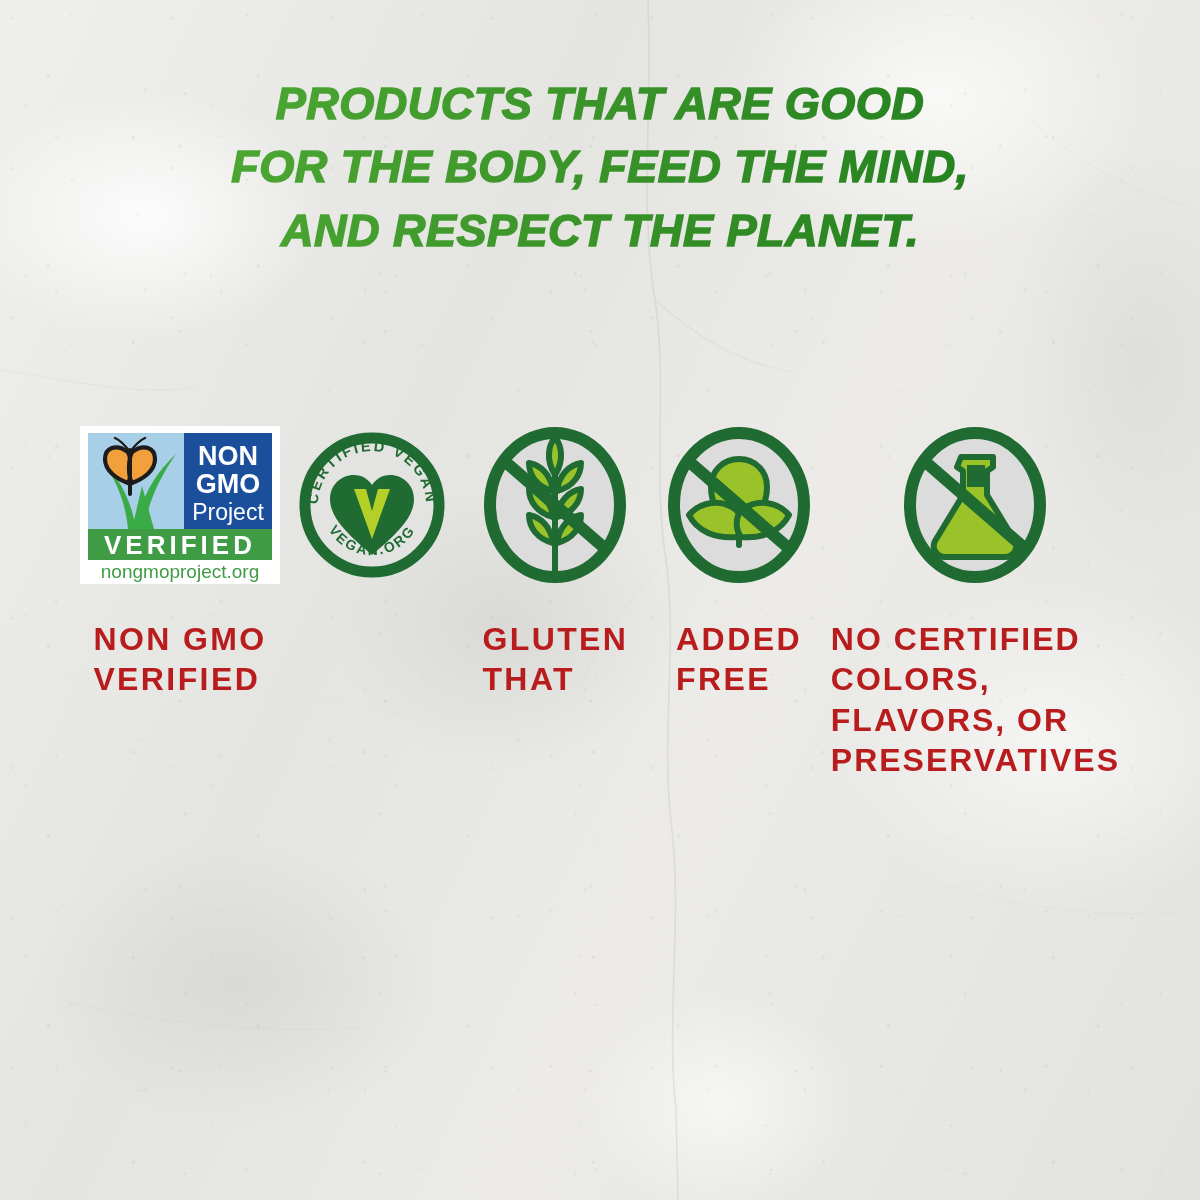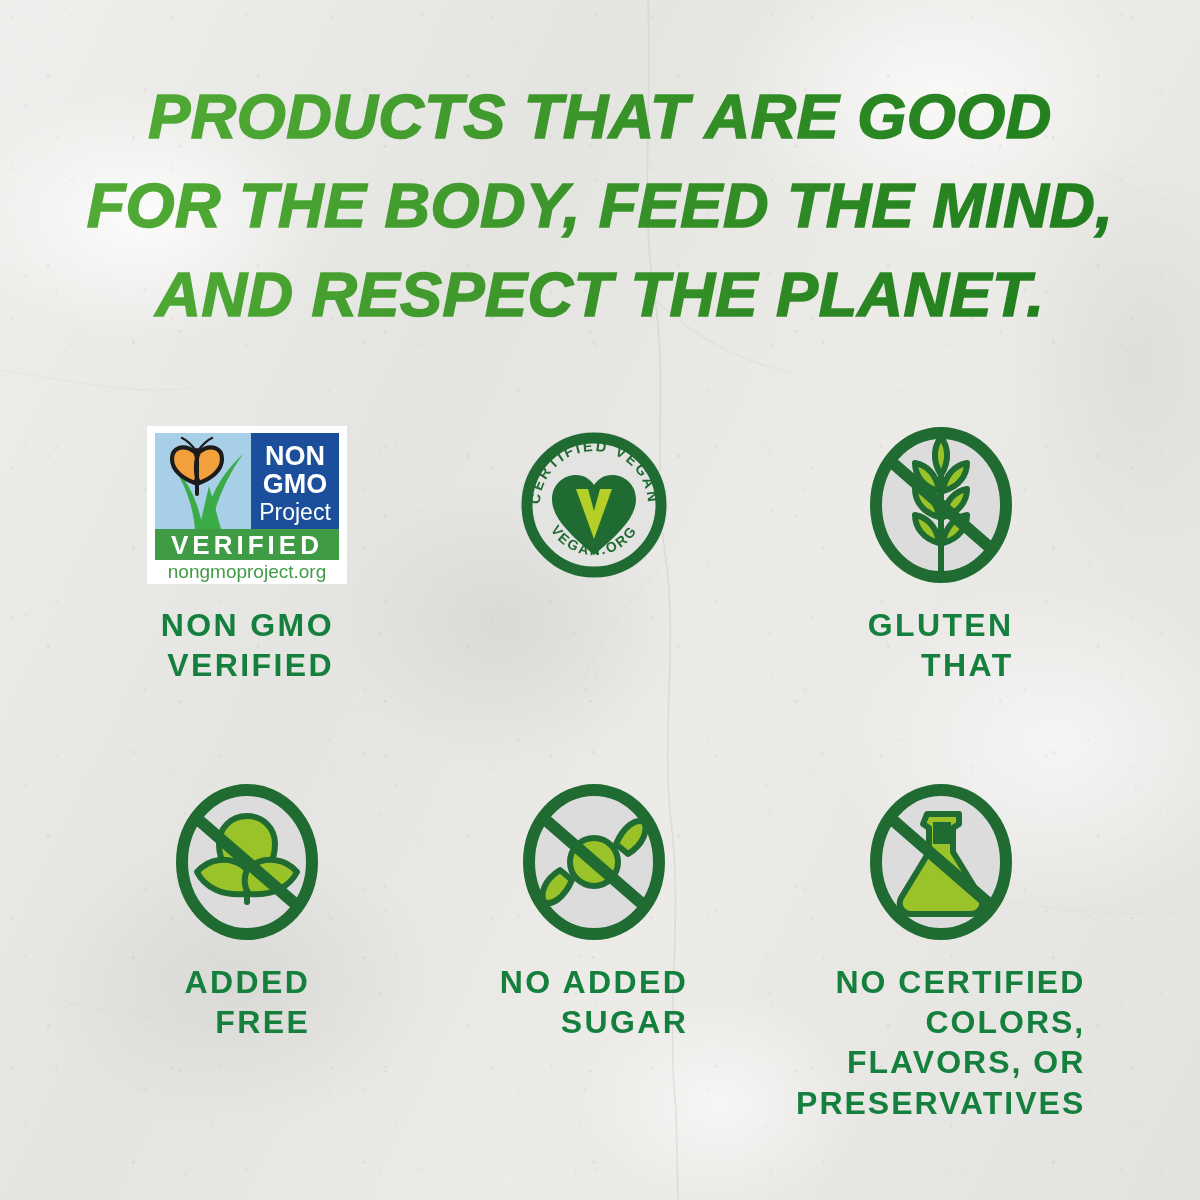--- a/index.html
+++ b/index.html
@@ -46,50 +46,49 @@
     background-size: 160px 150px, 210px 190px, 175px 165px, 230px 205px, 190px 175px,
                      205px 185px, 165px 155px, 185px 170px, 220px 200px, 195px 180px;
     pointer-events:none;
   }
   .bg-cracks { position:absolute; inset:0; pointer-events:none; opacity:.42; }
 
   
   .heading {
     position:absolute; top:72px; left:0; width:1200px;
     text-align:center;
-    font-size:63px;
+    font-size:45px;
     font-weight:bold;
     font-style:italic;
     line-height:1.41;
     letter-spacing:.5px;
     -webkit-text-stroke:1.6px currentColor;
     background-image:linear-gradient(100deg,#56ae37 0%,#4ba532 22%,#3a9429 48%,#2a8622 72%,#1c7a1c 100%);
     -webkit-background-clip:text;
     background-clip:text;
     color:transparent;
     -webkit-text-fill-color:transparent;
     white-space:pre-line;
   }
 
   
   .grid {
-    position:absolute; top:425px; left:74px;
+    position:absolute; top:425px; left:80px;
     width:1040px;
     display:grid;
-    grid-template-columns:repeat(3,1fr);
-    row-gap:96px;
+    grid-template-columns:repeat(5,1fr);
   }
   .cell {
     display:flex; flex-direction:column; align-items:center;
   }
   .cell .art { height:160px; display:flex; align-items:center; justify-content:center; }
   .cell .caption {
-    margin-top:20px;
-    text-align:right;
-    color:#15803d;
+    margin-top:34px;
+    text-align:left;
+    color:#b91c1c;
     font-size:32px;
     font-weight:bold;
     letter-spacing:2.4px;
     line-height:1.26;
     white-space:pre-line;
   }
   .cell-artificial .caption { letter-spacing:2px; }
 </style>
 </head>
 <body>
@@ -211,36 +210,20 @@
           </g>
           <path d="M76 110 L76 120" stroke="#1f6b32" stroke-width="6" stroke-linecap="round"></path>
           <ellipse cx="76" cy="80" rx="65" ry="72" fill="none" stroke="#1f6b32" stroke-width="12"></ellipse>
           <line x1="30" y1="40" x2="122" y2="120" stroke="#1f6b32" stroke-width="12" stroke-linecap="round"></line>
         </svg>
       </div>
       <div class="caption">ADDED
 FREE</div>
     </div>
 
-    <div class="cell cell-sugar">
-      <div class="art">
-        <svg width="152" height="160" viewBox="0 0 152 160">
-          <ellipse cx="76" cy="80" rx="65" ry="72" fill="#dcdcdc"></ellipse>
-          <g fill="#9ac32a" stroke="#1f6b32" stroke-width="6" stroke-linejoin="round">
-            <path d="M98 62 C106 44 118 36 126 40 C130 48 126 62 110 72 Z"></path>
-            <path d="M54 98 C46 116 34 124 26 120 C22 112 26 98 42 88 Z"></path>
-          </g>
-          <circle cx="76" cy="80" r="24" fill="#9ac32a" stroke="#1f6b32" stroke-width="6"></circle>
-          <ellipse cx="76" cy="80" rx="65" ry="72" fill="none" stroke="#1f6b32" stroke-width="12"></ellipse>
-          <line x1="30" y1="40" x2="122" y2="120" stroke="#1f6b32" stroke-width="12" stroke-linecap="round"></line>
-        </svg>
-      </div>
-      <div class="caption">NO ADDED
-SUGAR</div>
-    </div>
 
     <div class="cell cell-artificial">
       <div class="art">
         <svg width="152" height="160" viewBox="0 0 152 160">
           <ellipse cx="76" cy="80" rx="65" ry="72" fill="#dcdcdc"></ellipse>
 
           <path d="M62 32 L94 32 L94 42 L88 46 L88 70 L116 116 C120 124 114 132 106 132
                    L46 132 C38 132 32 124 36 116 L64 70 L64 46 L58 42 Z" fill="#9ac32a" stroke="#1f6b32" stroke-width="6" stroke-linejoin="round"></path>
           <rect x="68" y="40" width="18" height="22" fill="#1f6b32"></rect>
           <ellipse cx="76" cy="80" rx="65" ry="72" fill="none" stroke="#1f6b32" stroke-width="12"></ellipse>

